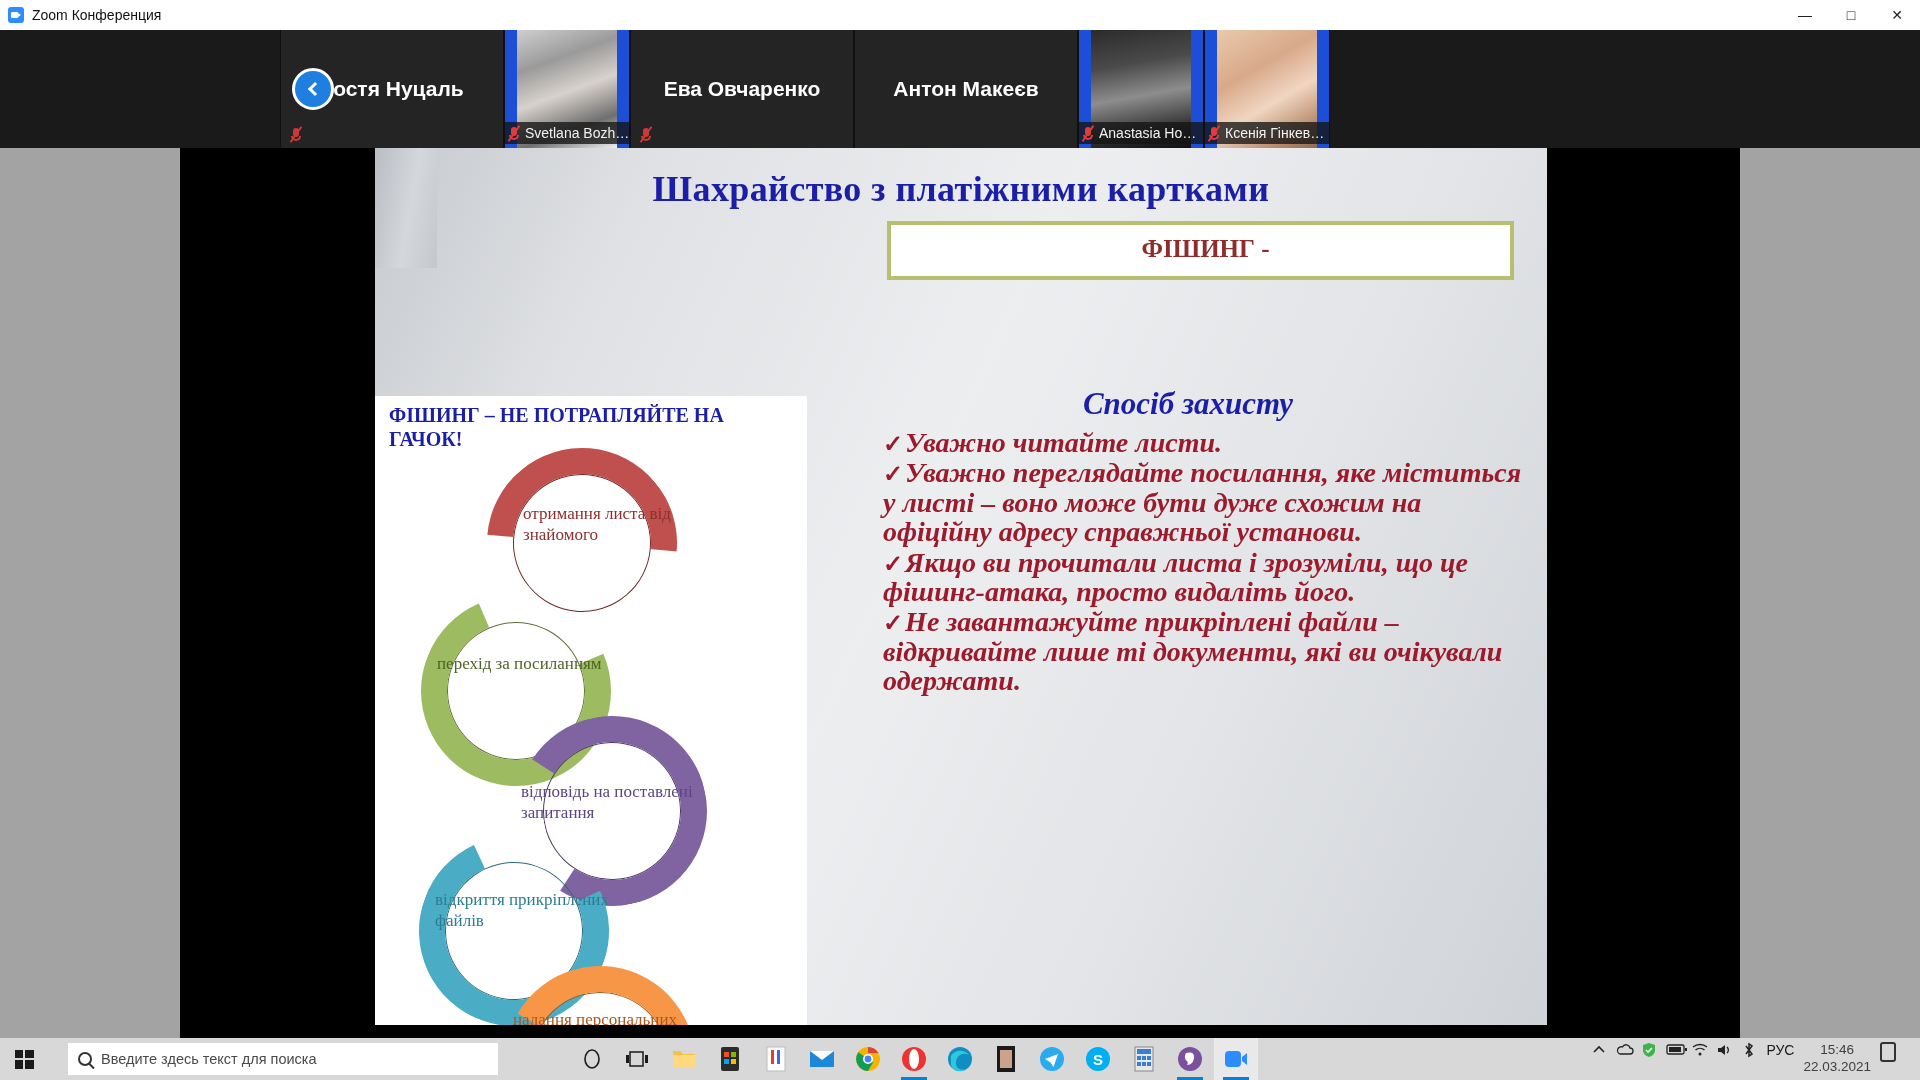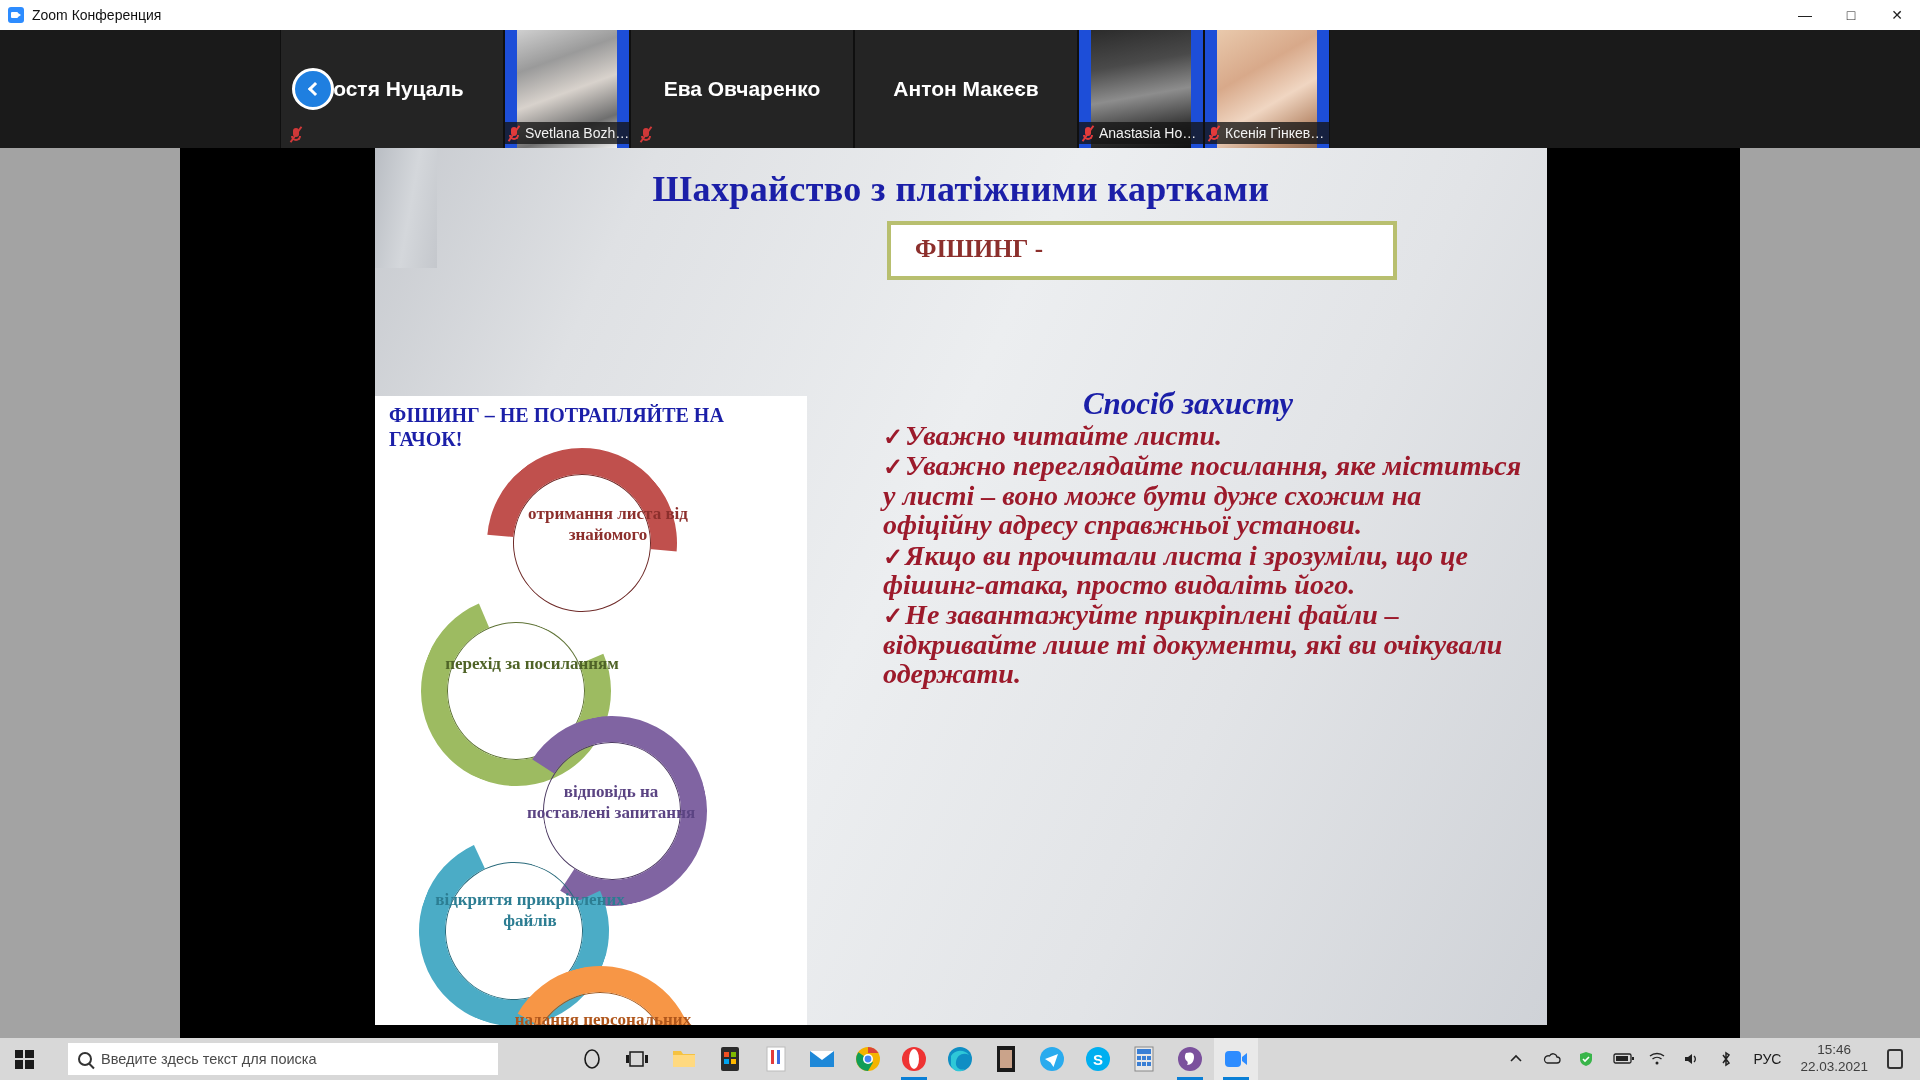--- a/index.html
+++ b/index.html
@@ -138,23 +138,23 @@
   .diagram-title {
     position: absolute; left: 14px; top: 8px; width: 400px;
     font-family: "Liberation Serif", serif;
     font-weight: bold; font-size: 20px; color: #1b1fa8; line-height: 1.18;
   }
   .arc {
     position: absolute; width: 190px; height: 190px; border-radius: 50%;
     border: 26px solid transparent;
   }
   .arc-lbl {
-    position: absolute; text-align: center;
-    font-family: "Liberation Serif", serif;
-    font-weight: bold; font-size: 17px; line-height: 1.22;
+    position: absolute; 
+    font-family: "Liberation Serif", serif;
+    font-weight: normal; font-size: 17px; line-height: 1.22;
   }
 
   .arc1 { left: 112px; top: 52px; border-color: #c0504d #c0504d transparent transparent;
           transform: rotate(-40deg); box-shadow: inset 0 0 0 1px #6f2b29; }
   .arc2 { left: 46px; top: 200px; border-color: transparent #9dbb61 #9dbb61 #9dbb61;
           transform: rotate(22deg); box-shadow: inset 0 0 0 1px #5f7336; }
   .arc3 { left: 142px; top: 320px; border-color: #8064a2 #8064a2 #8064a2 transparent;
           transform: rotate(-12deg); box-shadow: inset 0 0 0 1px #4d3b63; }
   .arc4 { left: 44px; top: 440px; border-color: transparent #4bacc6 #4bacc6 #4bacc6;
           transform: rotate(20deg); box-shadow: inset 0 0 0 1px #2b6b7c; }
@@ -162,43 +162,44 @@
           transform: rotate(-15deg); box-shadow: inset 0 0 0 1px #9c5a24; }
 
   .lbl1 { left: 148px; top: 108px; width: 170px; color: #8c2f2c; }
   .lbl2 { left: 62px;  top: 258px; width: 190px; color: #4f6327; }
   .lbl3 { left: 146px; top: 386px; width: 180px; color: #5b4483; }
   .lbl4 { left: 60px;  top: 494px; width: 190px; color: #2c7d92; }
   .lbl5 { left: 138px; top: 614px; width: 180px; color: #b0561b; }
 
   
   .def-box {
-    position: absolute; left: 512px; top: 73px; width: 510px;
+    position: absolute; left: 512px; top: 73px; width: 627px;
     background: #ffffff;
     border: 4px solid #b8bf6f;
     padding: 10px 14px 12px 14px;
+    text-align: center;
   }
   .def-term {
     font-family: "Liberation Serif", serif;
     font-weight: bold; font-size: 25px; color: #8c2f2c;
     padding-left: 10px; margin-bottom: 1px;
   }
   .def-text {
     font-family: "Liberation Serif", serif;
     font-weight: bold; font-size: 24px; color: #1d3b12; line-height: 1.22;
   }
 
   .protect-title {
     position: absolute; left: 512px; top: 238px; width: 602px;
     text-align: center;
     font-family: "Liberation Serif", serif;
     font-style: italic; font-weight: bold; font-size: 31px; color: #1b1fa8;
   }
   .bullets {
-    position: absolute; left: 508px; top: 273px; width: 640px;
+    position: absolute; left: 508px; top: 280px; width: 640px;
   }
   .bullet {
     font-family: "Liberation Serif", serif;
     font-style: italic; font-weight: bold;
     font-size: 28px; line-height: 1.05;
     color: #9c1a2b;
     text-indent: 0;
     margin-bottom: 1px;
   }
   .bullet .tick {
@@ -224,21 +225,21 @@
   .search-glass { width: 14px; height: 14px; border: 2px solid #333; border-radius: 50%; position: relative; flex: 0 0 auto; }
   .search-glass::after { content: ""; position: absolute; right: -5px; bottom: -3px; width: 7px; height: 2px; background: #333; transform: rotate(45deg); }
   .search-ph { font-size: 14.5px; color: #4a4a4a; white-space: nowrap; }
   .tb-items { display: flex; align-items: center; gap: 2px; margin-left: 72px; }
   .tbi {
     width: 44px; height: 42px; display: flex; align-items: center; justify-content: center;
     position: relative;
   }
   .tbi.active { background: #e9e9e9; }
   .tbi .under { position: absolute; bottom: 0; left: 9px; width: 26px; height: 3px; background: #0a7fd6; }
-  .tray { margin-left: auto; display: flex; align-items: center; gap: 19px; padding-right: 17px; }
+  .tray { margin-left: auto; display: flex; gap: 9px; padding-right: 24px; }
   .tray-ico { width: 16px; height: 16px; }
   .tray-lang { font-size: 14px; color: #1a1a1a; }
   .clock { font-size: 13.5px; color: #404040; line-height: 1.25; text-align: center; }
   .action-center { width: 16px; height: 20px; border: 2px solid #333; border-radius: 3px 3px 3px 3px; }
 </style>
 </head>
 <body>
 
 <div class="titlebar">
   <span class="tb-icon"></span>

